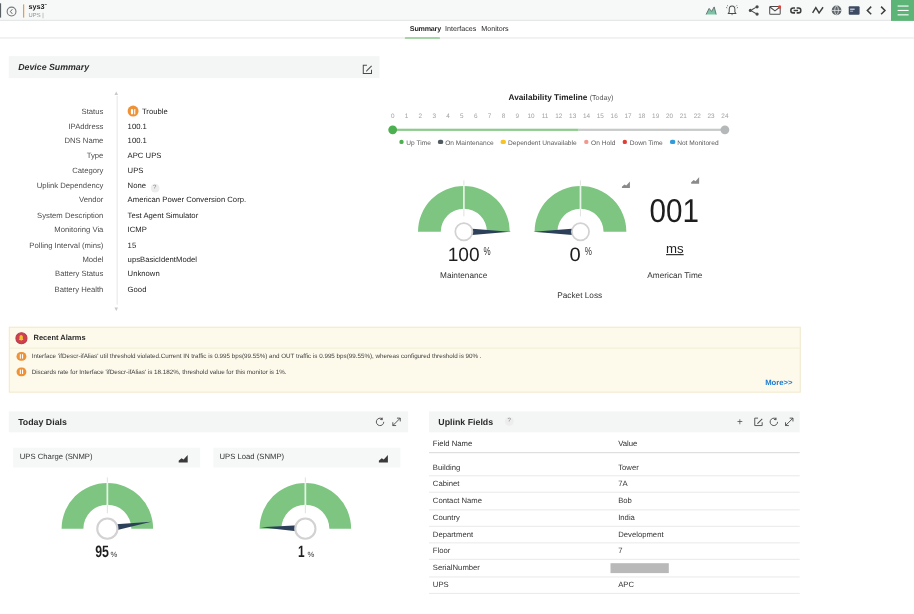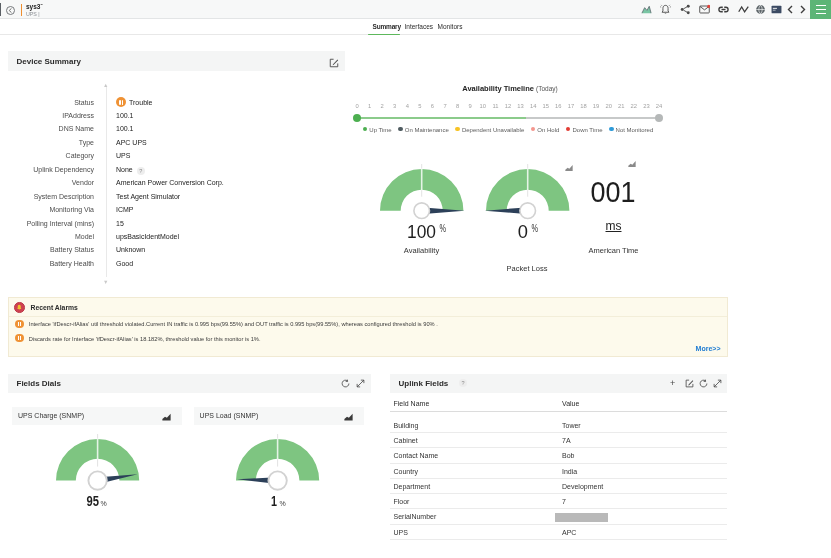--- a/index.html
+++ b/index.html
@@ -17,21 +17,21 @@
 #greenbtn { position:absolute; right:0; top:0; width:21px; height:19px; background:#5cb576; }
 #greenbtn div { position:absolute; left:5.5px; width:10px; height:1.4px; background:#fff; }
 
 
 #tabbar { position:absolute; left:0; top:20px; width:831px; height:15px; border-bottom:1px solid #e8e8e8; }
 .tab { position:absolute; top:22.5px; font-size:6.5px; color:#2b2b2b; }
 #tab-underline { position:absolute; left:368px; top:33.5px; width:32px; height:1.8px; background:#5db85c; border-radius:1px; }
 
 
 #ds-head { position:absolute; left:8px; top:51px; width:337px; height:20px; background:#f4f5f5; }
-#ds-head .t { position:absolute; left:8.5px; top:6px; font-size:8px; font-weight:bold; color:#2b2b2b; }
+#ds-head .t { position:absolute; left:8.5px; top:6px; font-size:8px; font-weight:bold; color:#2b2b2b;font-style:italic; }
 #ds-divider { position:absolute; left:105.7px; top:87px; width:1px; height:190px; background:#e9e9e9; }
 .chev { position:absolute; color:#c9c9c9; font-size:5.5px; }
 #ds-rows { position:absolute; left:0px; top:95.6px; width:340px; }
 .dsrow { height:13.44px; line-height:13.44px; font-size:7px; white-space:nowrap; }
 .dsl { display:inline-block; width:94px; text-align:right; color:#4c4c4c; vertical-align:top; }
 .dsv { display:inline-block; padding-left:22px; color:#222; vertical-align:top; }
 .sticon { display:inline-block; width:10px; height:10px; border-radius:50%; background:#ef9235; position:relative; vertical-align:-2.5px; margin-right:3px; }
 .sticon i { position:absolute; top:2.5px; width:1.6px; height:5px; background:#fff; border-radius:1px; }
 .qicon { display:inline-block; width:8px; height:8px; border-radius:50%; background:#ededed; color:#8a8a8a; font-size:5.5px; line-height:8px; text-align:center; vertical-align:-1.5px; margin-left:4px; }
 
@@ -153,21 +153,21 @@
 <div class="tl-dot" style="left:654.5px; background:#b5b8b8;"></div>
 <div id="legend">
   <span class="lg"><b style="background:#4caf50"></b>Up Time</span>
   <span class="lg"><b style="background:#4f5b60"></b>On Maintenance</span>
   <span class="lg"><b style="background:#f7c325"></b>Dependent Unavailable</span>
   <span class="lg"><b style="background:#f4978e"></b>On Hold</span>
   <span class="lg"><b style="background:#e23c33"></b>Down Time</span>
   <span class="lg"><b style="background:#2f9bd8"></b>Not Monitored</span>
 </div>
 
-<div class="glabel" style="left:421.5px; top:246px;">Availability</div>
+<div class="glabel" style="left:421.5px; top:246px;">Maintenance</div>
 <div class="glabel" style="left:527px; top:264px;">Packet Loss</div>
 <div class="glabel" style="left:613.5px; top:246px;">American Time</div>
 
 <div id="alarms">
   <div class="hd">
       <div class="t">Recent Alarms</div>
     </div>
   <div class="alico" style="left:6px; top:21.5px;">
       <i style="left:2.9px"></i>
       <i style="left:5.1px"></i>
@@ -181,21 +181,21 @@
   <div id="more">More&gt;&gt;</div>
 </div>
 <div id="al-ico">
     <svg style="position:absolute; left:1px; top:1px;" width="6.5" height="6.5" viewBox="0 0 12 12">
       <path d="M6 1.2 C4 1.2 3.2 2.8 3.2 4.8 L3.2 7.5 L2.2 9.2 L9.8 9.2 L8.8 7.5 L8.8 4.8 C8.8 2.8 8 1.2 6 1.2 Z" fill="#efc32f"></path>
       <path d="M4.8 10 a1.2 1.2 0 0 0 2.4 0" fill="#efc32f"></path>
     </svg>
   </div>
 
 <div class="panelhd" style="left:8px; top:373.5px; width:363px;">
-    <div class="t">Fields Dials</div>
+    <div class="t">Today Dials</div>
   </div>
 <div class="cardhd" style="left:12px; top:406.5px; width:170px;">
     <div class="t">UPS Charge (SNMP)</div>
   </div>
 <div class="cardhd" style="left:193.6px; top:406.5px; width:170px;">
     <div class="t">UPS Load (SNMP)</div>
   </div>
 
 <div class="panelhd" style="left:390px; top:373.5px; width:337px;">
     <div class="t">Uplink Fields</div>

